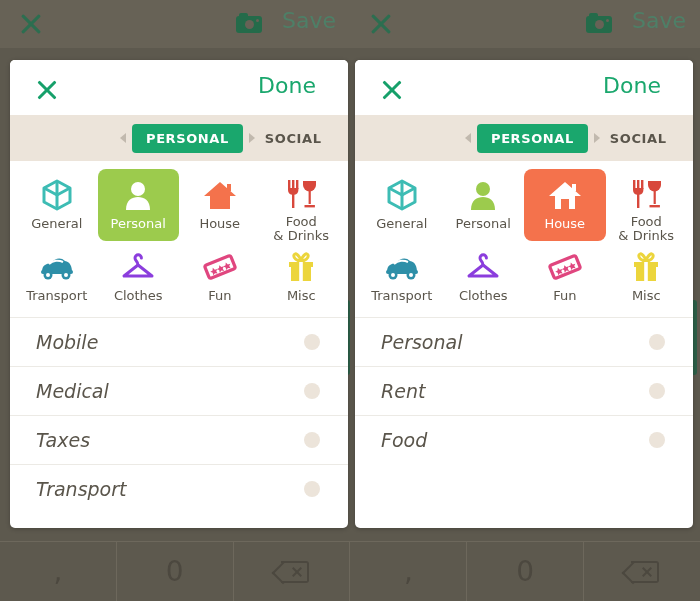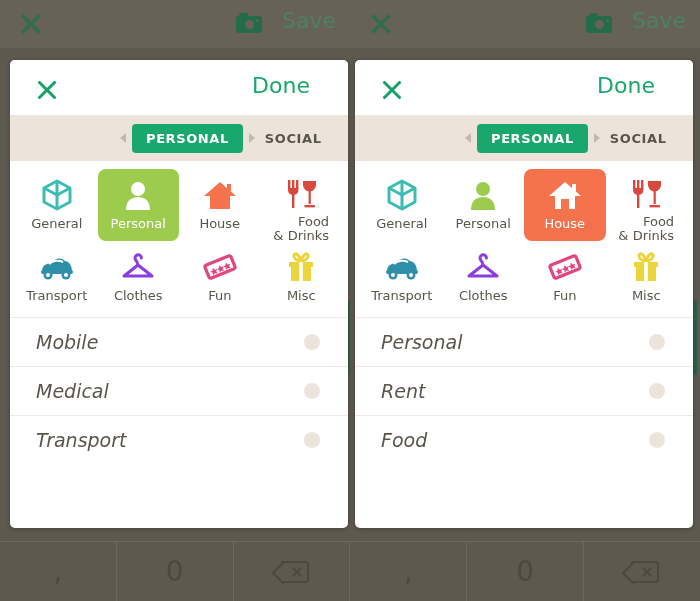--- a/index.html
+++ b/index.html
@@ -83,21 +83,21 @@
   .panel.right{left:355px;}
 
   .panel-head{
     position:relative;height:55px;background:#fff;
   }
   .dlg-close{position:absolute;left:25px;top:18px;width:24px;height:24px;cursor:pointer;}
   .dlg-close .bar{position:absolute;left:50%;top:50%;width:24px;height:3px;background:#16a06a;border-radius:1px;}
   .dlg-close .b1{transform:translate(-50%,-50%) rotate(45deg);}
   .dlg-close .b2{transform:translate(-50%,-50%) rotate(-45deg);}
   .dlg-done{
-    position:absolute;right:38px;top:13px;color:#1aa76d;font-size:22px;cursor:pointer;
+    position:absolute;right:32px;top:13px;color:#1aa76d;font-size:22px;cursor:pointer;
   }
 
   .tabstrip{
     position:relative;height:46px;background:#ece4da;
     display:flex;align-items:center;overflow:hidden;
   }
   .tabstrip-inner{display:flex;align-items:center;padding-left:110px;}
   .arrow{
     width:0;height:0;border-top:5px solid transparent;border-bottom:5px solid transparent;
     opacity:.45;
@@ -116,21 +116,21 @@
   .grid{
     padding:8px 6px 4px 6px;display:flex;flex-wrap:wrap;background:#fff;
   }
   .cat{
     width:25%;height:72px;box-sizing:border-box;
     display:flex;flex-direction:column;align-items:center;justify-content:flex-start;
     padding-top:8px;cursor:pointer;border-radius:8px;position:relative;
   }
   .cat .ico{height:36px;display:flex;align-items:center;justify-content:center;}
   .cat .lbl{
-    margin-top:4px;font-size:13px;color:#5a554b;text-align:right;line-height:14px;
+    margin-top:4px;font-size:13px;color:#5a554b;text-align:center;line-height:14px;
   }
   .cat.sel .lbl{color:#fff;}
   .cat.sel-green{background:#9ccb4d;}
   .cat.sel-orange{background:#f4724c;}
 
   
   .list{background:#fff;}
   .row{
     position:relative;height:48px;border-top:1px solid #eceae5;
     display:flex;align-items:center;cursor:pointer;
@@ -340,20 +340,24 @@
     <div class="list">
       <div class="row">
         <span class="name">Mobile</span>
         <span class="dot"></span>
       </div>
       <div class="row">
         <span class="name">Medical</span>
         <span class="dot"></span>
       </div>
       <div class="row">
+        <span class="name">Taxes</span>
+        <span class="dot"></span>
+      </div>
+      <div class="row">
         <span class="name">Transport</span>
         <span class="dot"></span>
       </div>
     </div>
   </div>
 
   <div class="panel right">
     <div class="panel-head">
       <div class="dlg-close">
         <span class="bar b1"></span>

